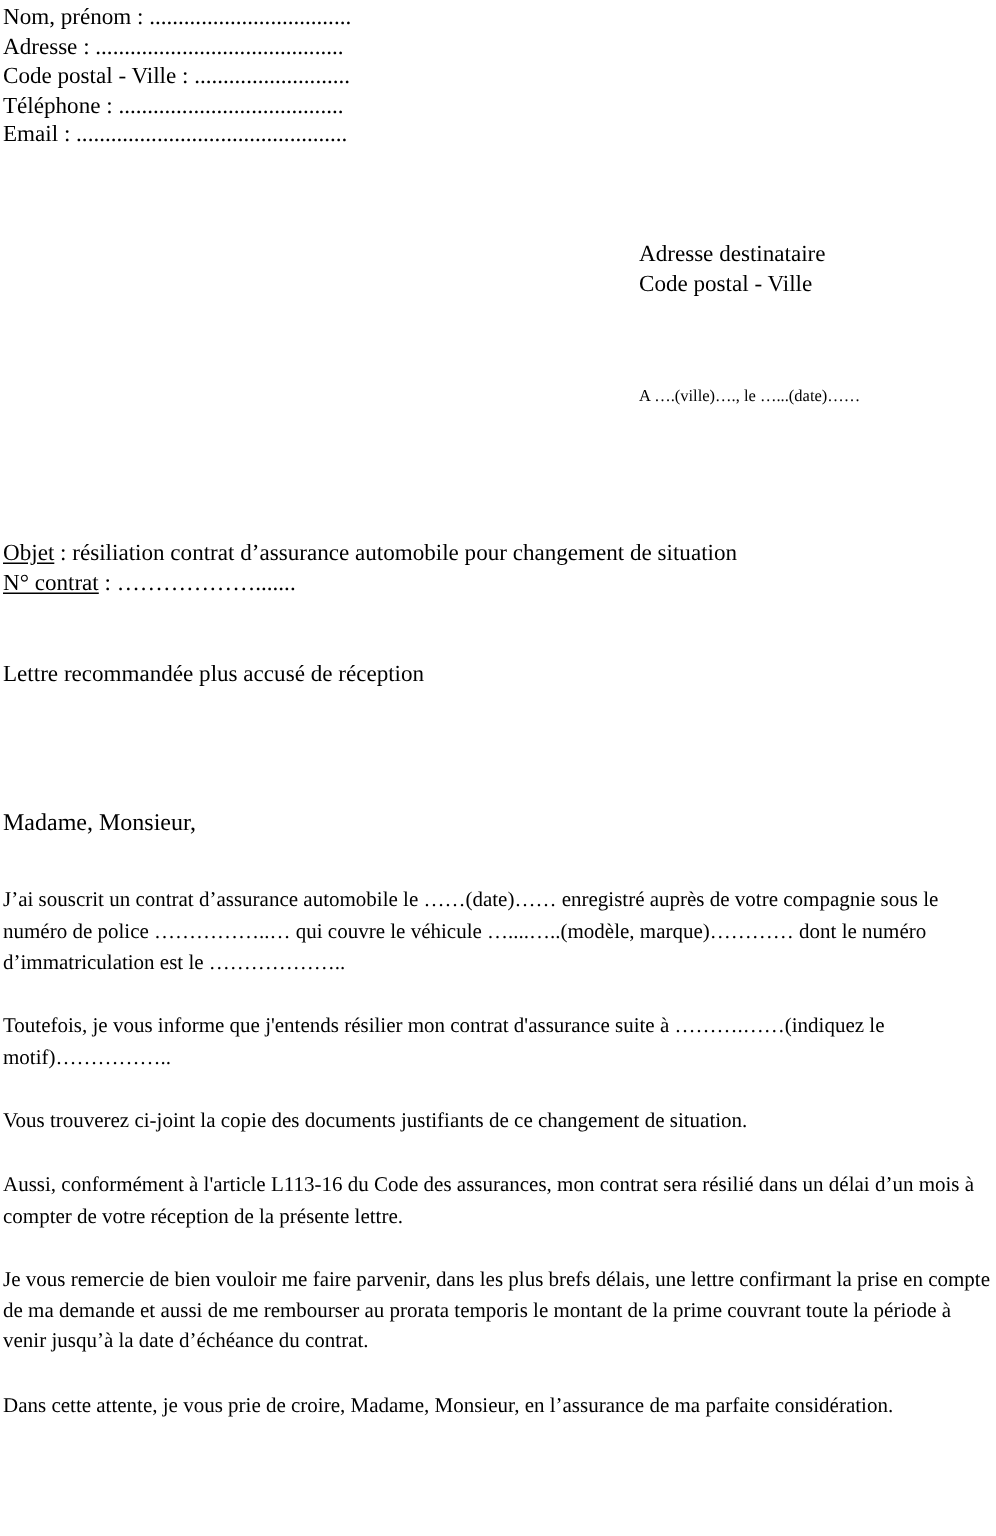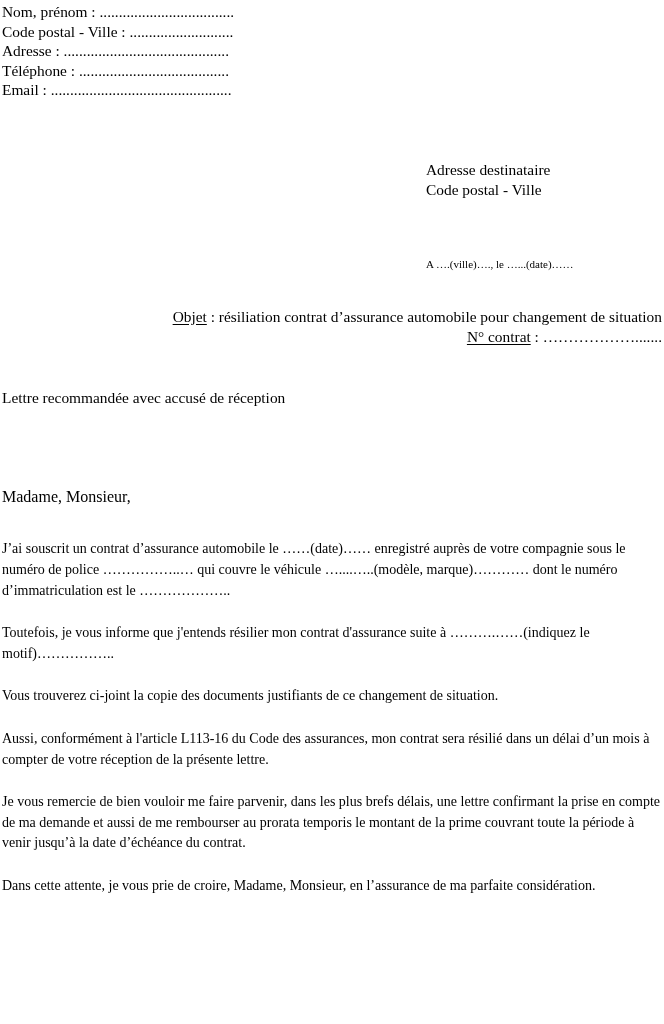--- a/index.html
+++ b/index.html
@@ -48,22 +48,21 @@
     line-height: 19.6px;
   }
   .place-date {
     margin-top: 56px;
     margin-left: 424px;
     font-size: 11px;
     line-height: 19.4px;
   }
   
   .subject {
-    margin-top: 32px;
-    text-align: right;
+    margin-top: 84px;
   }
   .subject .line {
     line-height: 20.5px;
   }
   .u {
     text-decoration: underline;
     text-underline-offset: 1.5px;
   }
   .registered {
     margin-top: 40px;
@@ -94,39 +93,39 @@
   }
 </style>
 </head>
 <body>
 
 <div class="page">
   <div class="doc">
 
     <div class="sender">
       <div class="line">Nom, prénom : ...................................</div>
+      <div class="line">Adresse : ...........................................</div>
       <div class="line">Code postal - Ville : ...........................</div>
-      <div class="line">Adresse : ...........................................</div>
       <div class="line">Téléphone : .......................................</div>
       <div class="line">Email : ...............................................</div>
     </div>
 
     <div class="recipient">
       <div class="line">Adresse destinataire</div>
       <div class="line">Code postal - Ville</div>
     </div>
 
     <div class="place-date">A ….(ville)…., le …...(date)……</div>
 
     <div class="subject">
       <div class="line"><span class="u">Objet</span><span> : résiliation contrat d’assurance automobile pour changement de situation</span></div>
       <div class="line"><span class="u">N° contrat</span><span> : ……………….......</span></div>
     </div>
 
-    <div class="registered">Lettre recommandée avec accusé de réception</div>
+    <div class="registered">Lettre recommandée plus accusé de réception</div>
 
     <div class="salutation">Madame, Monsieur,</div>
 
     <div class="para first-body">J’ai souscrit un contrat d’assurance automobile le ……(date)…… enregistré auprès de votre compagnie sous le numéro de police ……………..… qui couvre le véhicule …....…..(modèle, marque)………… dont le numéro d’immatriculation est le ………………..</div>
     <div class="para">Toutefois, je vous informe que j'entends résilier mon contrat d'assurance suite à ……….……(indiquez le motif)……………..</div>
     <div class="para">Vous trouverez ci-joint la copie des documents justifiants de ce changement de situation.</div>
     <div class="para">Aussi, conformément à l'article L113-16 du Code des assurances, mon contrat sera résilié dans un délai d’un mois à compter de votre réception de la présente lettre.</div>
     <div class="para">Je vous remercie de bien vouloir me faire parvenir, dans les plus brefs délais, une lettre confirmant la prise en compte de ma demande et aussi de me rembourser au prorata temporis le montant de la prime couvrant toute la période à venir jusqu’à la date d’échéance du contrat.</div>
     <div class="para">Dans cette attente, je vous prie de croire, Madame, Monsieur, en l’assurance de ma parfaite considération.</div>
 

